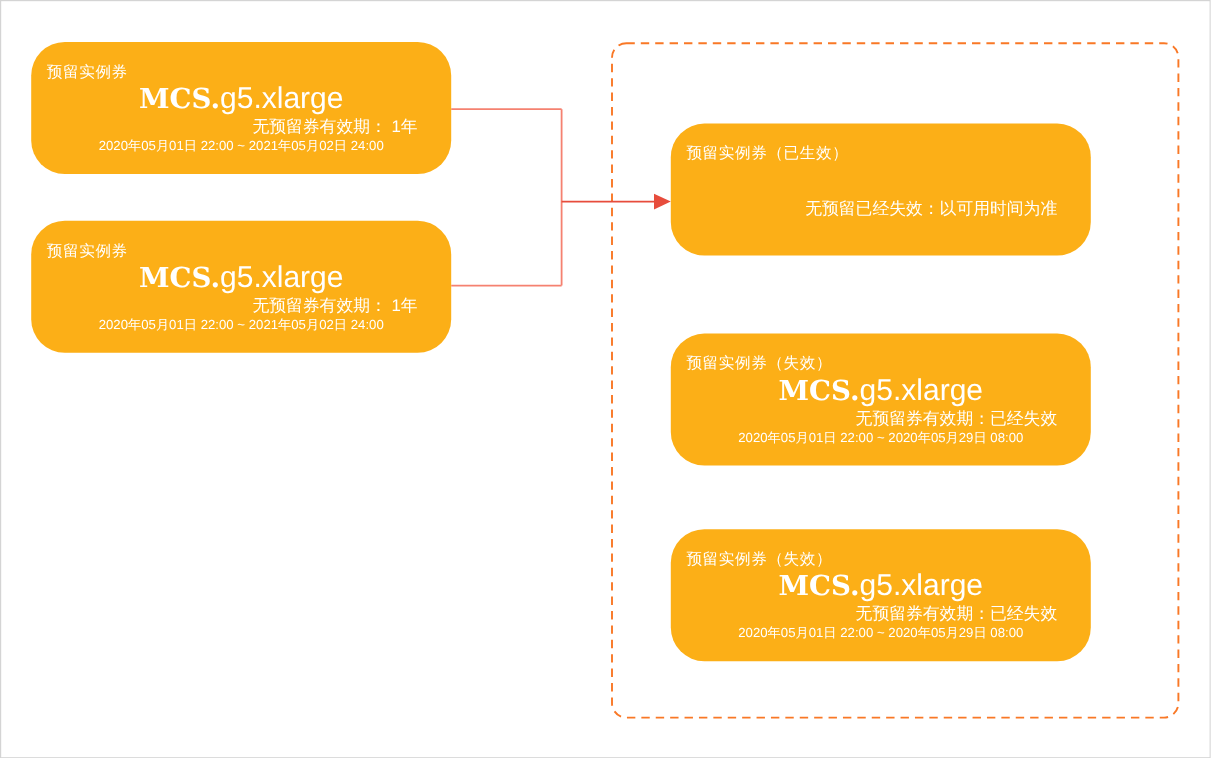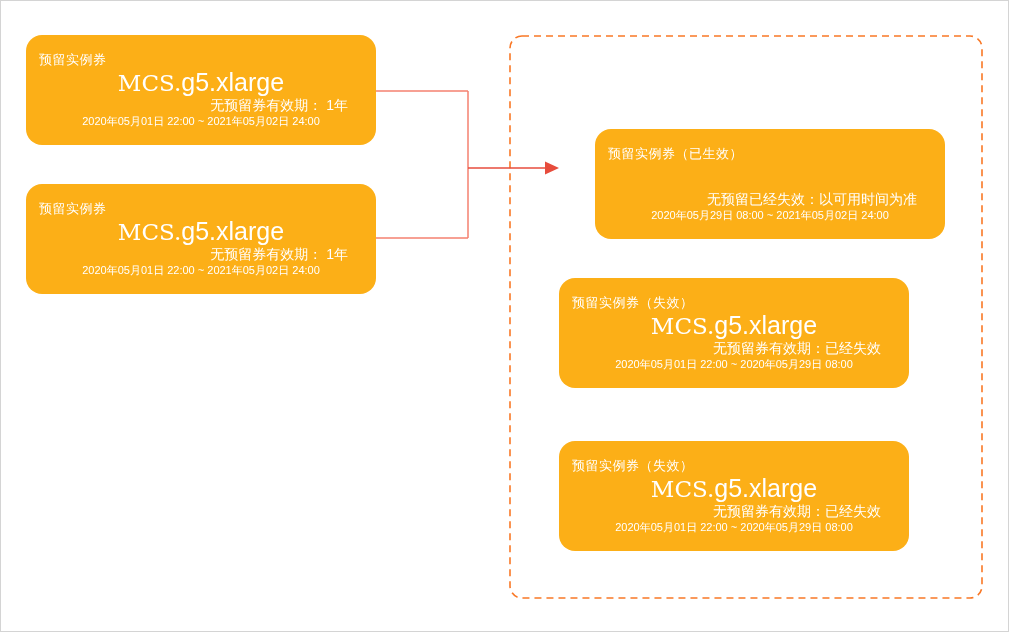--- a/index.html
+++ b/index.html
@@ -16,21 +16,21 @@
   #connector-layer {
     position: absolute;
     left: 0; top: 0;
     width: 1009px; height: 632px;
   }
   .card {
     position: absolute;
     width: 350px;
     height: 110px;
     background: #FCAF17;
-    border-radius: 16px;
+    border-radius: 28px;
     color: #ffffff;
   }
   .card-label {
     position: absolute;
     left: 13px;
     top: 16px;
     font-size: 13px;
     letter-spacing: 0.5px;
     white-space: nowrap;
   }
@@ -40,20 +40,21 @@
     top: 34px;
     width: 100%;
     text-align: center;
     font-size: 25px;
     line-height: 27px;
     white-space: nowrap;
   }
   .title-prefix {
     font-family: "DejaVu Serif", serif;
     font-size: 23px;
+    font-weight: bold;
   }
   .card-info {
     position: absolute;
     left: 28px;
     right: 28px;
     top: 63px;
     display: flex;
     justify-content: flex-end;
     font-size: 14px;
     line-height: 15px;
@@ -64,21 +65,21 @@
     left: 0;
     top: 79px;
     width: 100%;
     text-align: center;
     font-size: 11px;
     white-space: nowrap;
   }
   
   #src-card-1 { left: 25px;  top: 34px;  }
   #src-card-2 { left: 25px;  top: 183px; }
-  #res-card-1 { left: 558px; top: 128px; margin-left: 36px; }
+  #res-card-1 { left: 558px; top: 102px; }
   #res-card-2 { left: 558px; top: 277px; }
   #res-card-3 { left: 558px; top: 440px; }
 </style>
 </head>
 <body>
 
 <div id="canvas">
 
   <svg id="connector-layer" viewBox="0 0 1009 632" xmlns="http://www.w3.org/2000/svg">
 
@@ -113,21 +114,20 @@
     </div>
     <div class="card-date">2020年05月01日 22:00 ~ 2021年05月02日 24:00</div>
   </div>
 
   <div class="card" id="res-card-1">
     <div class="card-label">预留实例券（已生效）</div>
     <div class="card-info">
       <span>无预留</span>
       <span>已经失效：以可用时间为准</span>
     </div>
-    <div class="card-date">2020年05月29日 08:00 ~ 2021年05月02日 24:00</div>
   </div>
 
   <div class="card" id="res-card-2">
     <div class="card-label">预留实例券（失效）</div>
     <div class="card-title">
       <span class="title-prefix">MCS.</span><span>g5.xlarge</span>
     </div>
     <div class="card-info">
       <span>无预留</span>
       <span>券有效期：已经失效</span>

